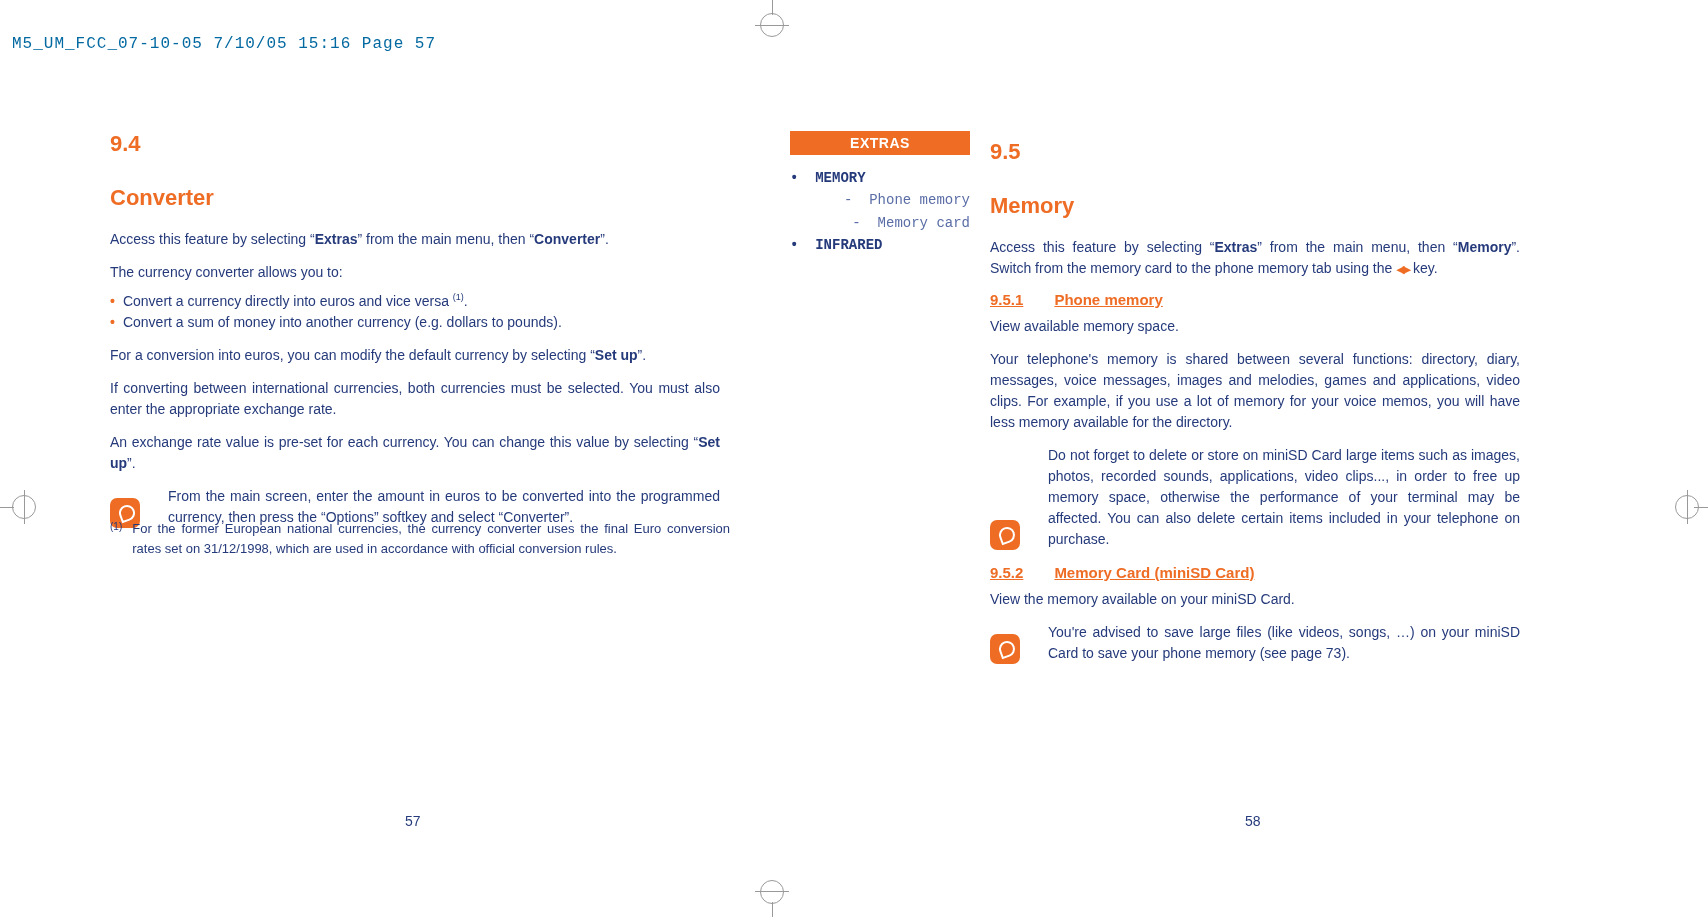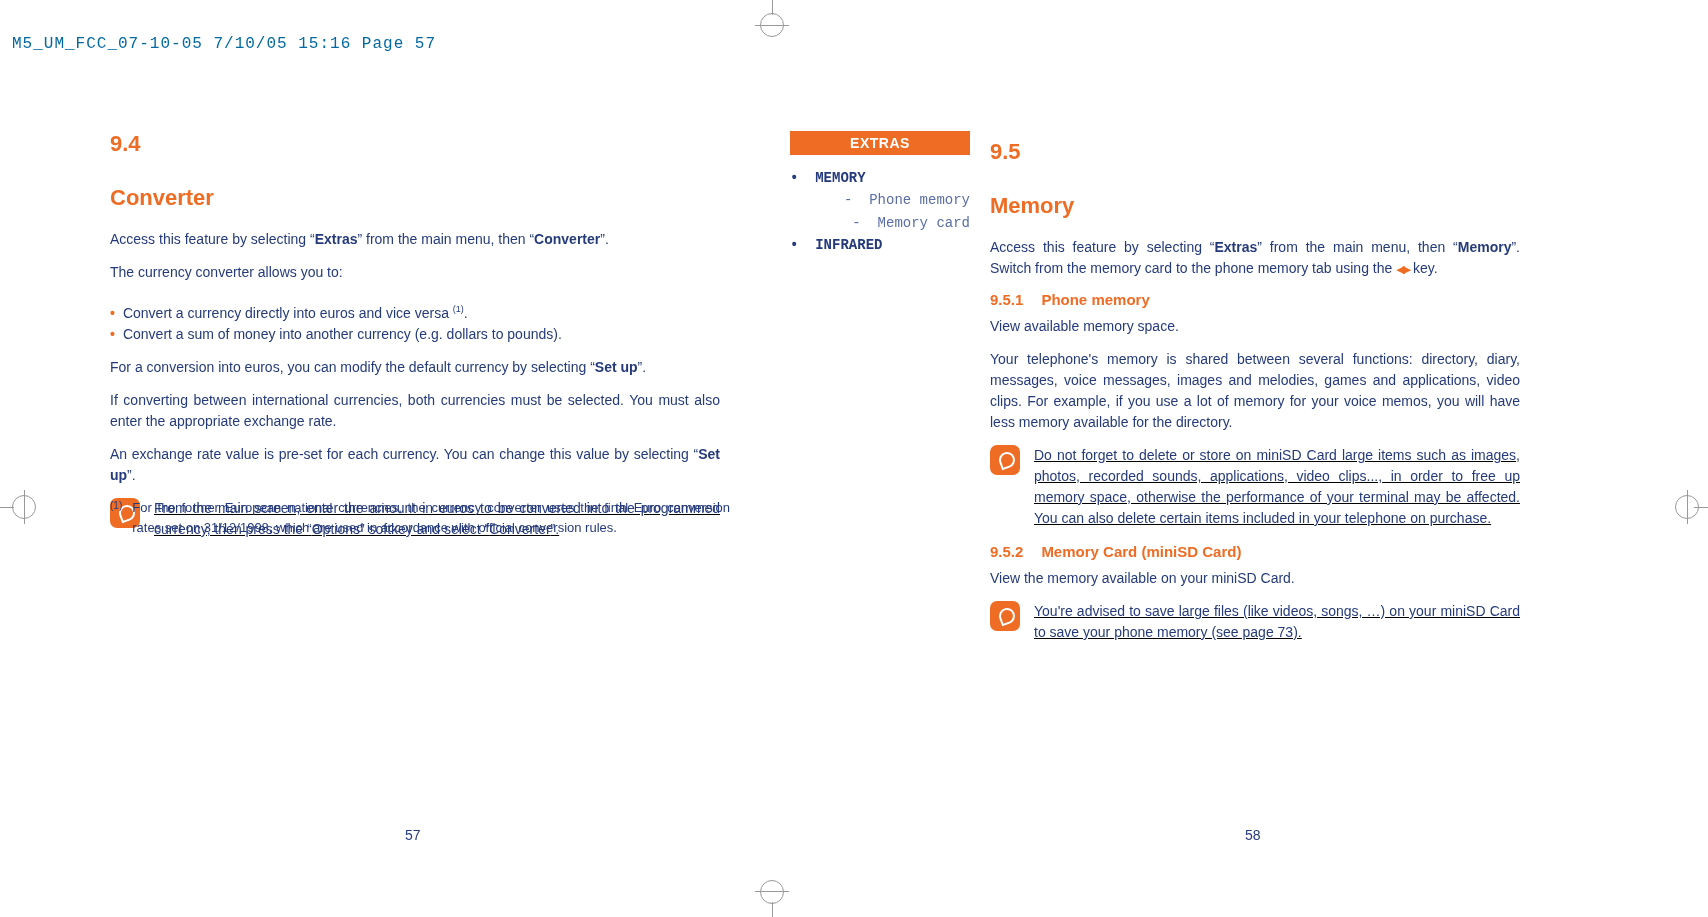--- a/index.html
+++ b/index.html
@@ -144,26 +144,27 @@
   gap: 28px;
   color: #ee6c24;
   font-family: Arial, sans-serif;
   font-weight: bold;
   font-size: 22px;
   margin-bottom: 18px;
   flex-direction: column;
 }
 .sub-head {
   display: flex;
-  gap: 18px;
+  gap: 31px;
   color: #ee6c24;
   font-family: Arial, sans-serif;
   font-weight: bold;
   font-size: 15px;
   margin: 10px 0 8px 0;
+  text-decoration: underline;
 }
 .body-text {
   color: #253a7b;
   font-family: Arial, sans-serif;
   font-size: 14px;
   line-height: 1.5;
   margin-bottom: 12px;
   text-align: justify;
 }
 .body-text .b { font-weight: bold; }
@@ -171,24 +172,23 @@
   color: #253a7b;
   font-family: Arial, sans-serif;
   font-size: 14px;
   line-height: 1.5;
   margin-bottom: 12px;
 }
 .bullet-list .row { display: flex; align-items: flex-start; gap: 8px; }
 .bullet-list .dot { color: #ee6c24; font-weight: bold; }
 .tip {
   display: flex;
-  align-items: flex-start;
-  gap: 14px;
+  align-items: flex-end;
+  gap: 28px;
   margin: 10px 0 14px 0;
-  text-decoration: underline;
 }
 .tip-icon {
   width: 30px; height: 30px;
   background: #ee6c24;
   border-radius: 7px;
   flex-shrink: 0;
   position: relative;
 }
 .tip-icon::after {
   content: '';
@@ -214,21 +214,21 @@
   font-family: Arial, sans-serif;
   font-size: 13px;
   color: #253a7b;
   line-height: 1.5;
   text-align: justify;
   width: 620px;
 }
 .footnote-row .marker { font-size: 10px; vertical-align: super; }
 .page-number {
   position: absolute;
-  bottom: 74px;
+  bottom: 88px;
   font-family: Arial, sans-serif;
   font-size: 14px;
   color: #253a7b;
 }
 .pn-left { left: 405px; }
 .pn-right { left: 1245px; text-align: center; }
 .key-tri { color: #ee6c24; font-size: 11px; letter-spacing: -2px; }
 sup { font-size: 9px; }
 </style>
 </head>
@@ -260,21 +260,21 @@
   <div class="page page-left">
     <div class="sec-head">
       <span>9.4</span>
       <span>Converter</span>
     </div>
 
     <p class="body-text">
       <span>Access this feature by selecting “</span><span class="b">Extras</span><span>” from the main menu, then “</span><span class="b">Converter</span><span>”.</span>
     </p>
 
-    <p class="body-text" style="margin-bottom:20px">The currency converter allows you to:</p>
+    <p class="body-text" style="margin-bottom:8px">The currency converter allows you to:</p>
 
     <div class="bullet-list">
       <div class="row">
         <span class="dot">•</span>
         <span><span>Convert a currency directly into euros and vice versa </span><sup>(1)</sup><span>.</span></span>
       </div>
       <div class="row">
         <span class="dot">•</span>
         <span>Convert a sum of money into another currency (e.g. dollars to pounds).</span>
       </div>

